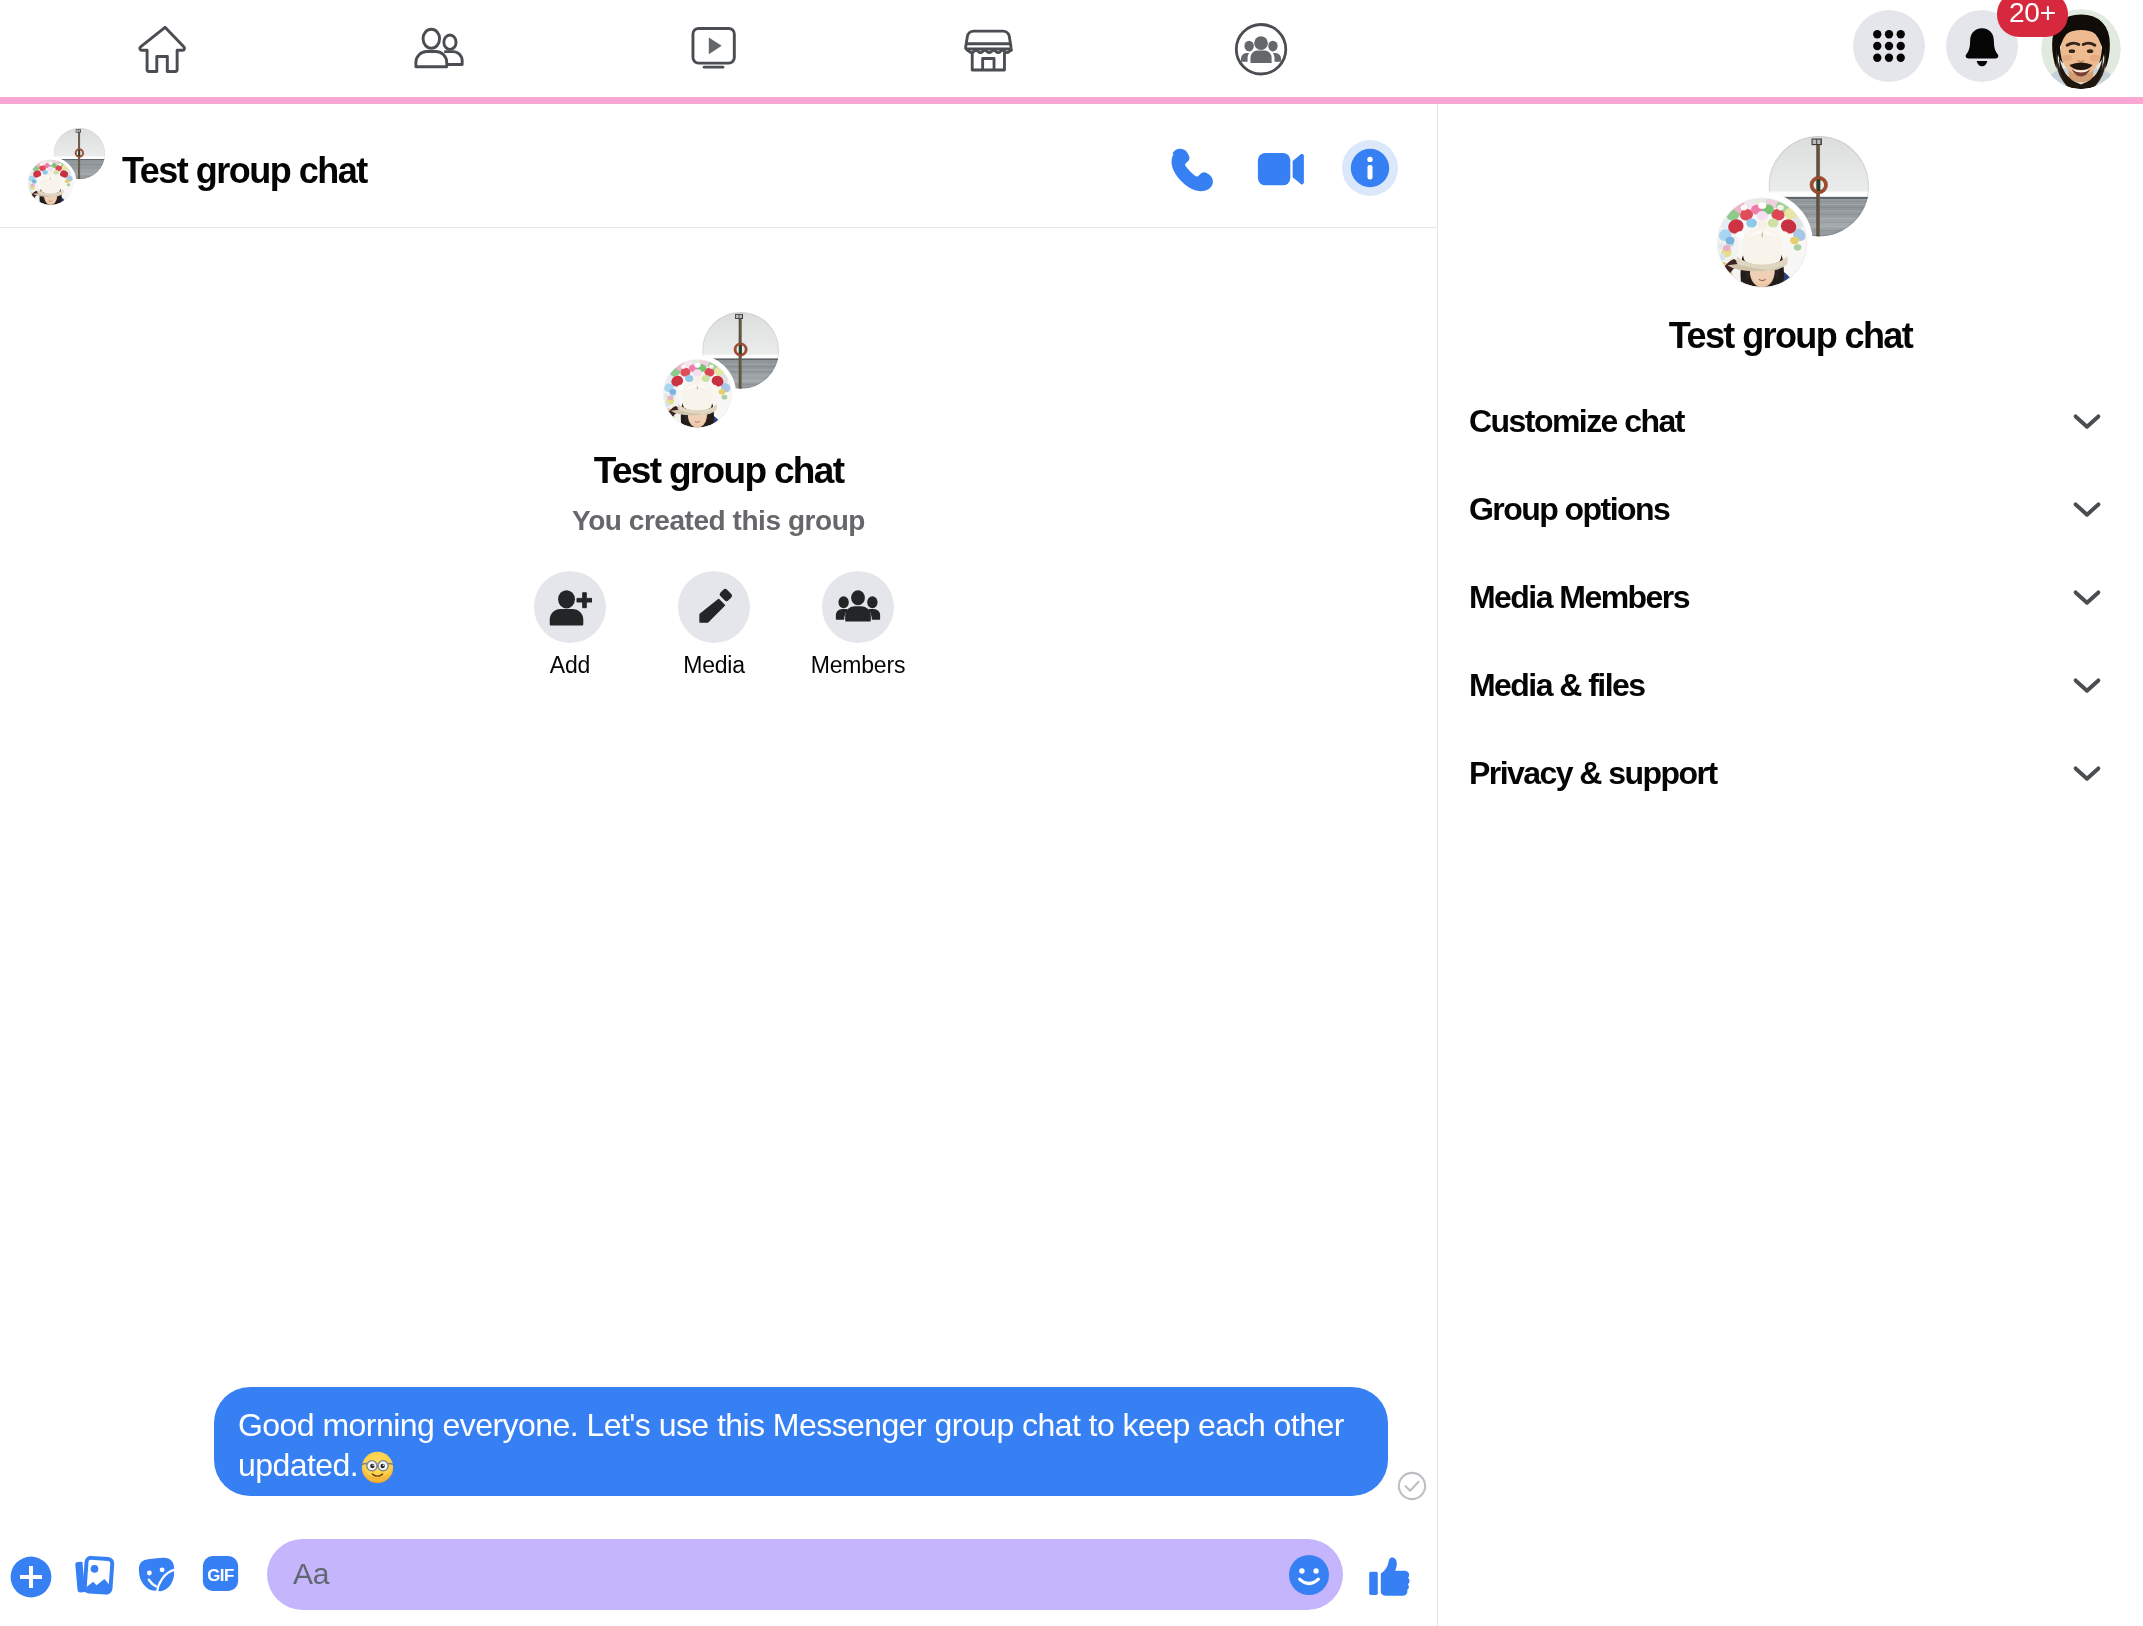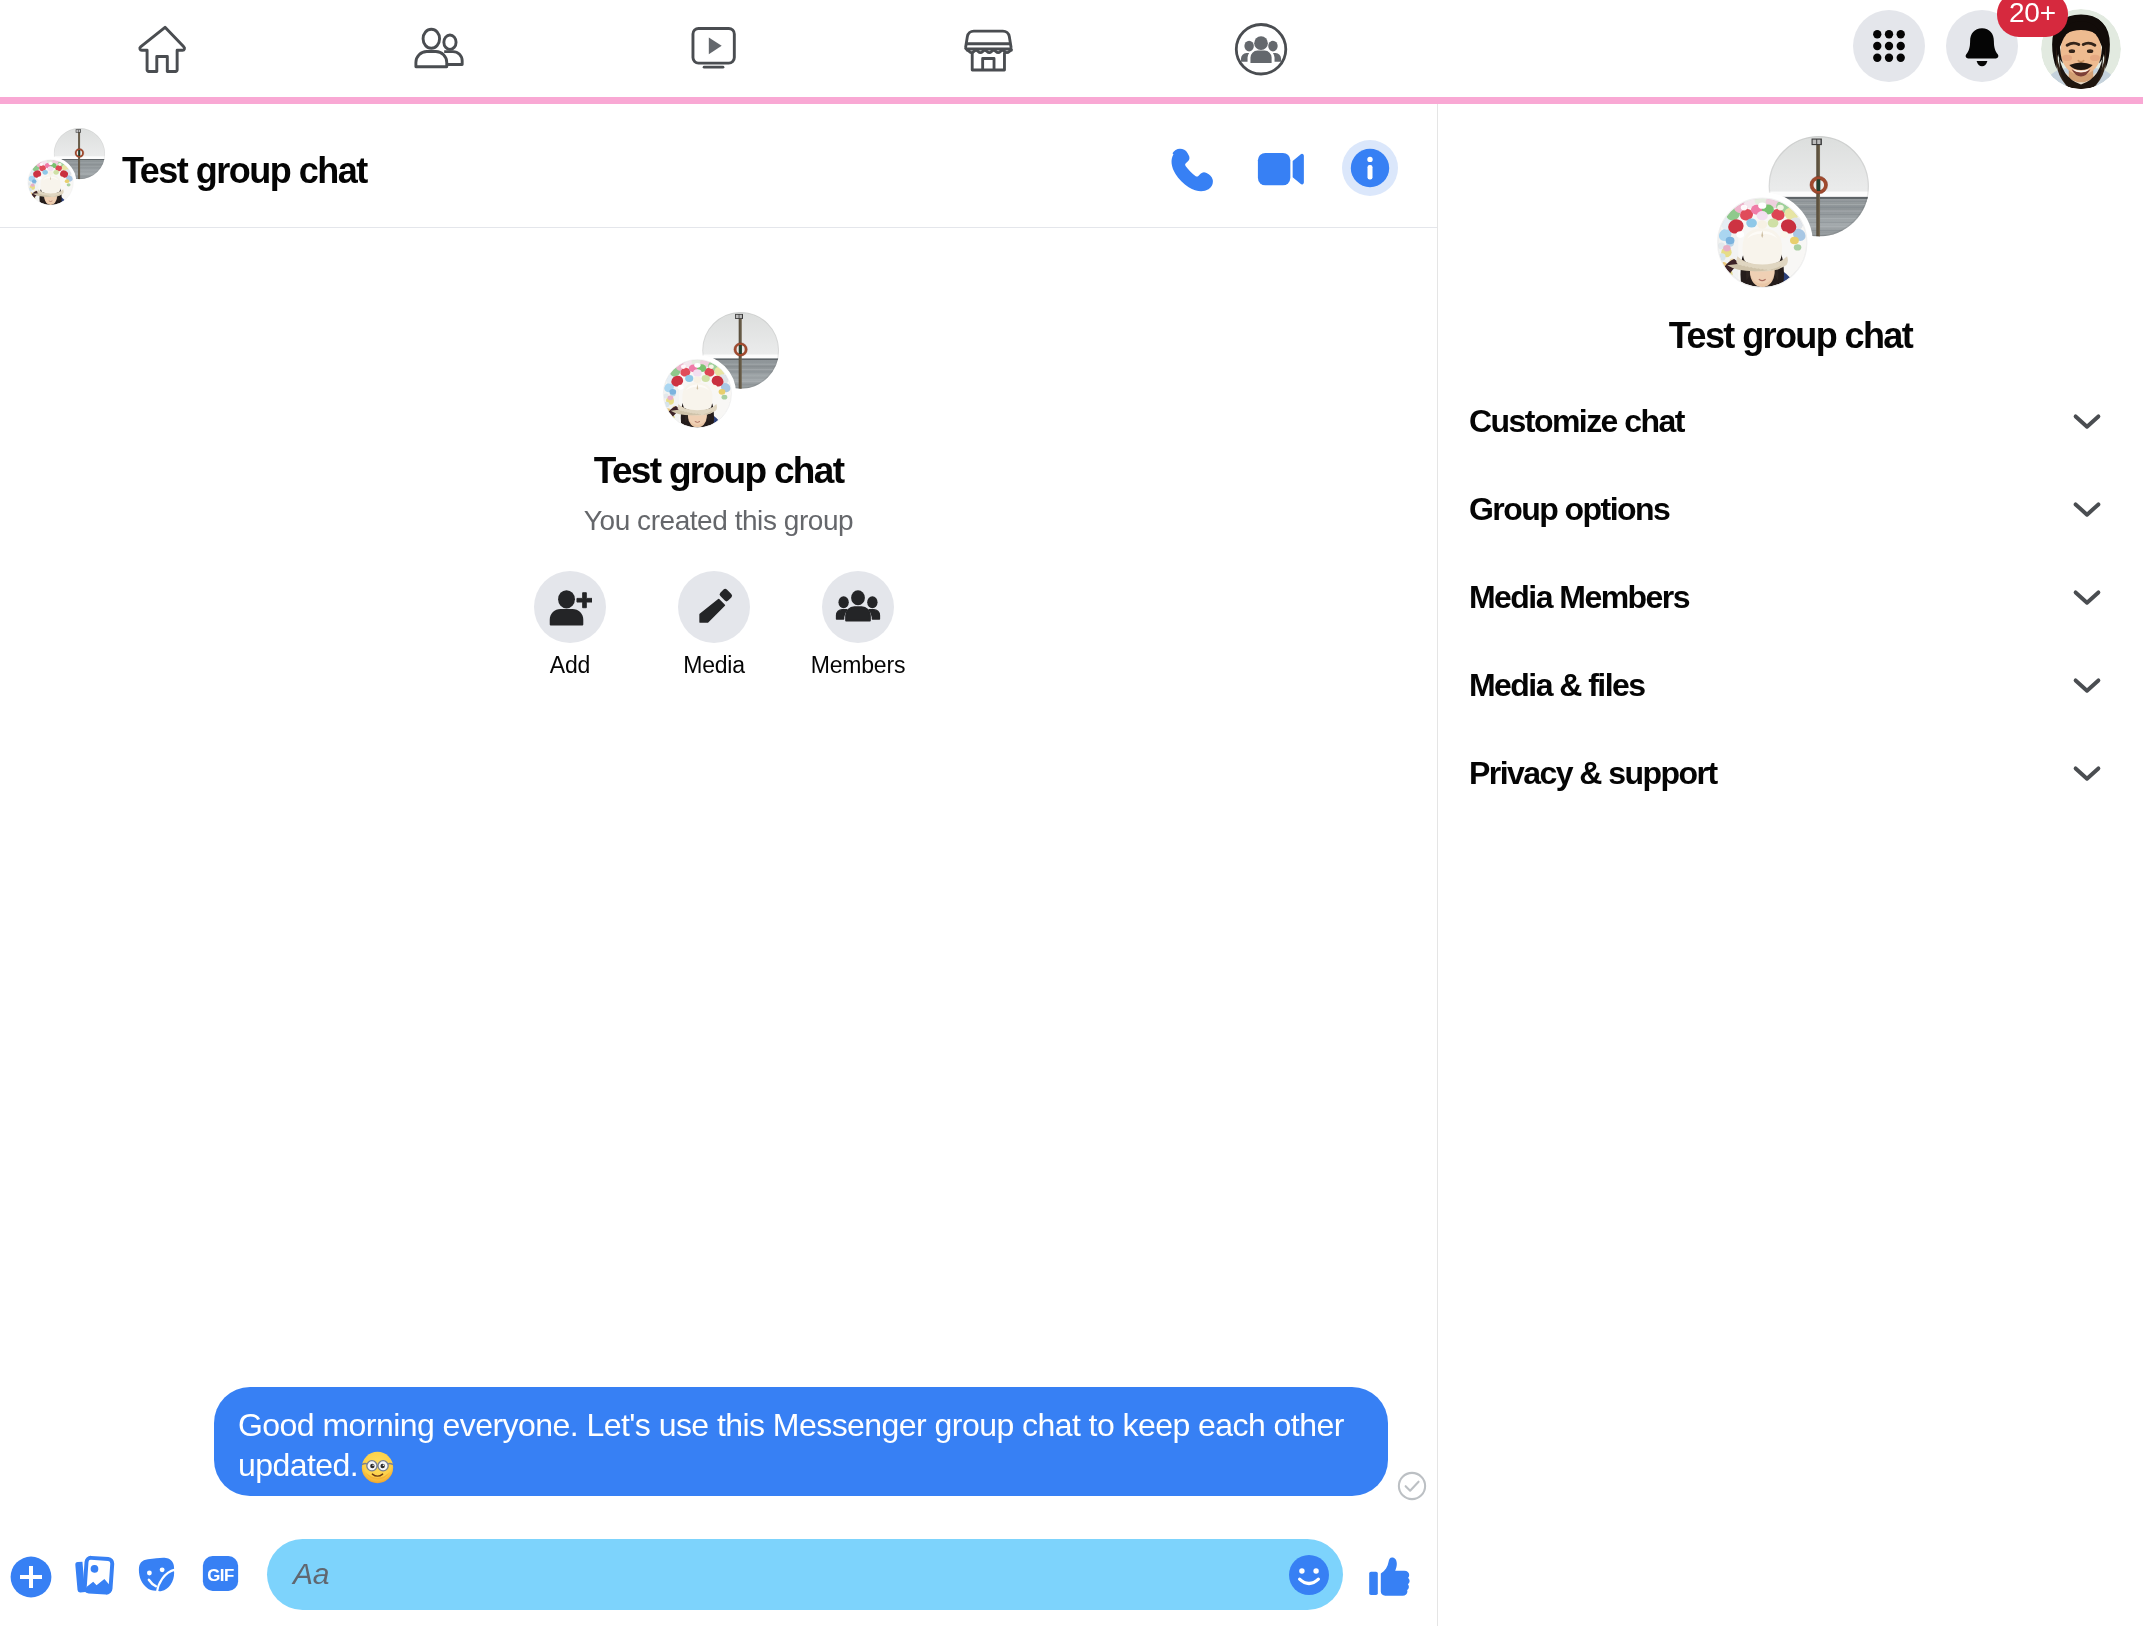--- a/index.html
+++ b/index.html
@@ -47,41 +47,41 @@
   .chathdr-actions > .ha { position:absolute; }
   .ha { cursor:pointer; display:flex; align-items:center; justify-content:center; }
 
   
   .gavatar { display:block; }
 
   
   .chatbody { position:absolute; left:0; top:124px; width:1437px; height:1314px; }
   .intro { position:absolute; left:0; top:84px; width:1437px; text-align:center; }
   .intro-name { font-size:37px; font-weight:700; color:#050505; letter-spacing:-1.68px; margin-top:17px; line-height:1.2; }
-  .intro-sub { font-size:28px; color:#65676b; margin-top:10px; font-weight:400; line-height:1.3; letter-spacing:-0.45px; }
+  .intro-sub { font-size:28px; color:#65676b; margin-top:10px; font-weight:700; line-height:1.3; letter-spacing:-0.45px; }
   .intro-actions { display:flex; justify-content:center; gap:0px; margin-top:31px; margin-left:-9px; }
   .ia { display:flex; flex-direction:column; align-items:center; cursor:pointer; width:144px; }
   .ia-circle { width:72px; height:72px; border-radius:50%; background:#e4e6eb; display:flex; align-items:center; justify-content:center; }
   .ia-label { font-size:23px; color:#050505; margin-top:8px; line-height:1.25; letter-spacing:-0.2px; }
 
   .sysmsg { position:absolute; left:0; top:1101px; width:1437px; text-align:center; font-size:27px; color:#83868a; letter-spacing:-0.6px; }
   .msgrow { position:absolute; left:0; top:1159px; width:1437px; display:flex; align-items:flex-end; }
   .bubble {
     margin-left:214px; width:1150px; flex:0 0 auto; box-sizing:content-box; background:#3780f4; color:#fff;
     border-radius:36px; padding:18px 0px 11px 24px; font-size:32px; white-space:nowrap; line-height:40px; letter-spacing:-0.55px;
   }
   .nerd-emoji { display:inline-block; vertical-align:-8px; margin-left:3px; height:33px; line-height:0; }
   .sent-tick { margin-left:9px; margin-bottom:-9px; }
 
   
   .composer { position:absolute; left:0; top:1330px; width:1437px; height:192px; }
   .comp-icons { position:absolute; left:0; top:0; }
   .comp-ic { position:absolute; cursor:pointer; }
   .inputwrap {
-    position:absolute; left:267px; top:105px; width:1076px; height:71px; background:#7dd3fc; border-radius:36px;font-style:italic;
+    position:absolute; left:267px; top:105px; width:1076px; height:71px; background:#c4b5fd; border-radius:36px;
   }
   .inputwrap .ph { position:absolute; left:26px; top:18px; font-size:30px; color:#606770; letter-spacing:-0.2px; }
   .emoji-btn { position:absolute; left:1017px; top:11px; width:50px; height:50px; cursor:pointer; }
   .thumb-btn { position:absolute; left:1366px; top:119px; cursor:pointer; }
 
   
   .info-top { text-align:center; position:absolute; left:0; top:32px; width:705px; }
   .info-name { font-size:36px; font-weight:700; color:#050505; margin-top:21px; letter-spacing:-1.6px; line-height:1.2; }
   .info-list { position:absolute; left:0; top:273px; width:705px; }
   .info-row {

